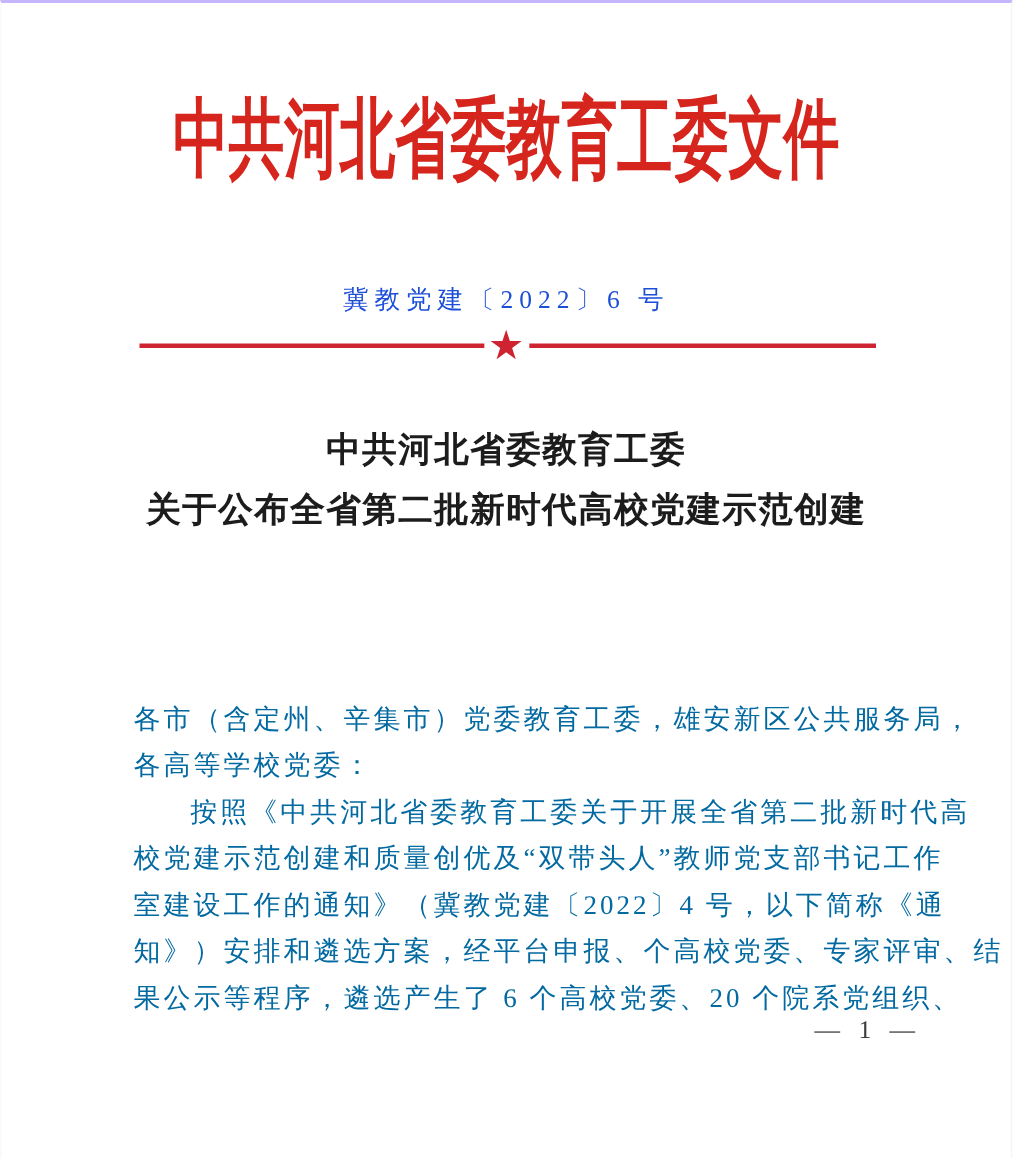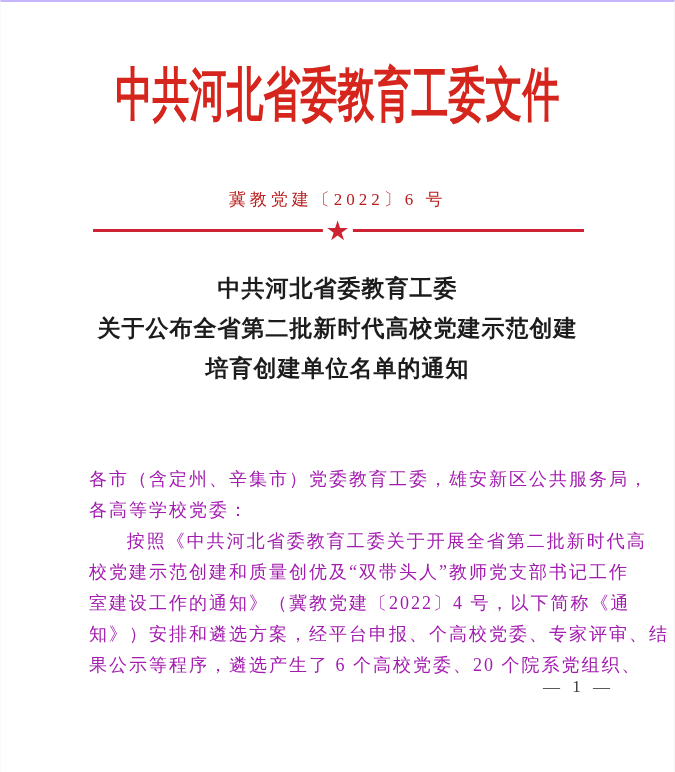--- a/index.html
+++ b/index.html
@@ -38,21 +38,21 @@
     white-space: nowrap;
   }
   
   .doc-number {
     position: absolute;
     top: 186px;
     left: 0;
     width: 100%;
     text-align: center;
     font-size: 17px;
-    color: #b91c1c;
+    color: #1d4ed8;
     letter-spacing: 4px;
     white-space: nowrap;
   }
   
   .divider {
     position: absolute;
     top: 214px;
     left: 0;
     width: 100%;
     height: 30px;
@@ -73,39 +73,39 @@
     font-size: 27px;
     line-height: 30px;
     color: #ce2331;
     background: #ffffff;
     padding: 0 3px;
     font-family: "DejaVu Sans", sans-serif;
   }
   
   .doc-title {
     position: absolute;
-    top: 267px;
+    top: 278px;
     left: 0;
     width: 100%;
     text-align: center;
     color: #1c1c1c;
     font-weight: 700;
     font-size: 23px;
     line-height: 40px;
     letter-spacing: 1px;
     white-space: nowrap;
   }
   
   .body-text {
     position: absolute;
     top: 462px;
     left: 88px;
     width: 500px;
     font-size: 18px;
-    color: #a21caf;
+    color: #0369a1;
     line-height: 31px;
     letter-spacing: 2px;
   }
   .body-text .line {
     text-align: justify;
     text-align-last: justify;
     white-space: nowrap;
   }
   .body-text .line.plain {
     text-align: center;
@@ -134,21 +134,20 @@
   <div class="doc-number">冀教党建〔2022〕6 号</div>
 
   <div class="divider">
     <div class="rule"></div>
     <span class="star">★</span>
   </div>
 
   <div class="doc-title">
     <div>中共河北省委教育工委</div>
     <div>关于公布全省第二批新时代高校党建示范创建</div>
-    <div>培育创建单位名单的通知</div>
   </div>
 
   <div class="body-text">
     <div class="line">各市（含定州、辛集市）党委教育工委，雄安新区公共服务局，</div>
     <div class="line plain">各高等学校党委：</div>
     <div class="line indent">按照《中共河北省委教育工委关于开展全省第二批新时代高</div>
     <div class="line">校党建示范创建和质量创优及“双带头人”教师党支部书记工作</div>
     <div class="line">室建设工作的通知》（冀教党建〔2022〕4 号，以下简称《通</div>
     <div class="line">知》）安排和遴选方案，经平台申报、个高校党委、专家评审、结</div>
     <div class="line">果公示等程序，遴选产生了 6 个高校党委、20 个院系党组织、</div>

